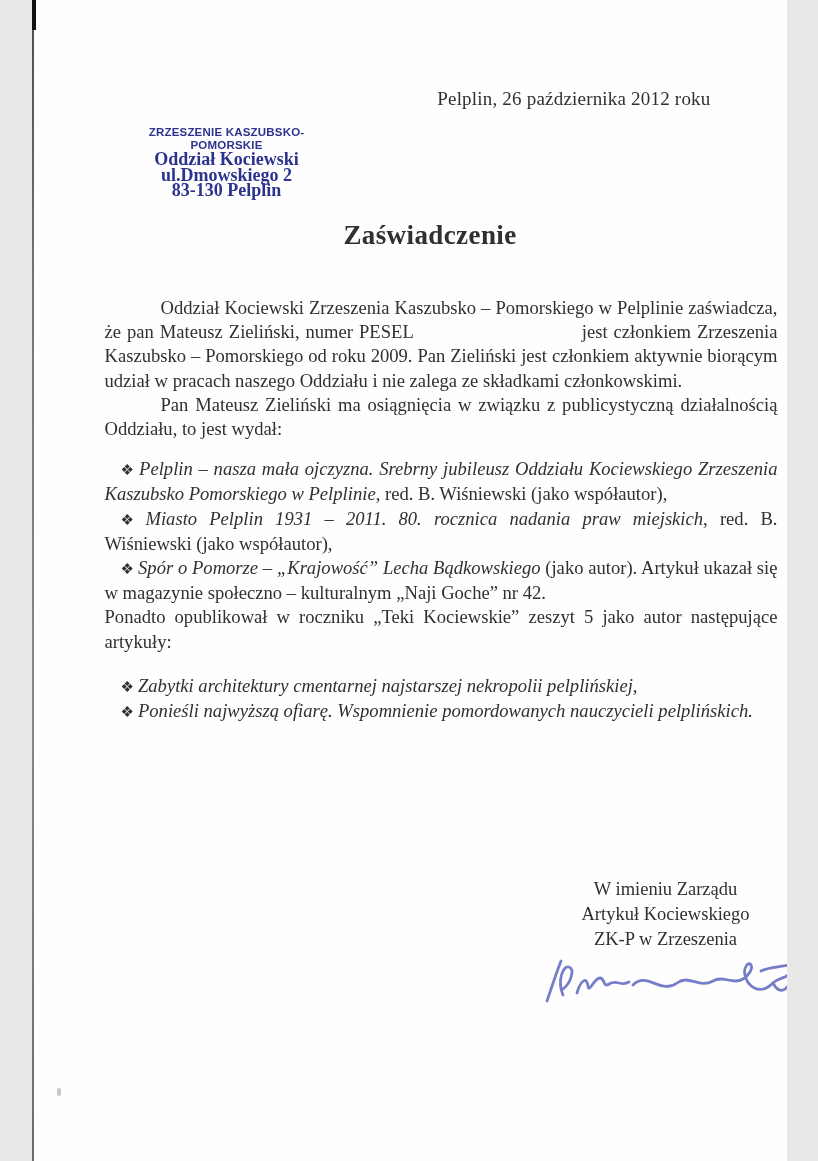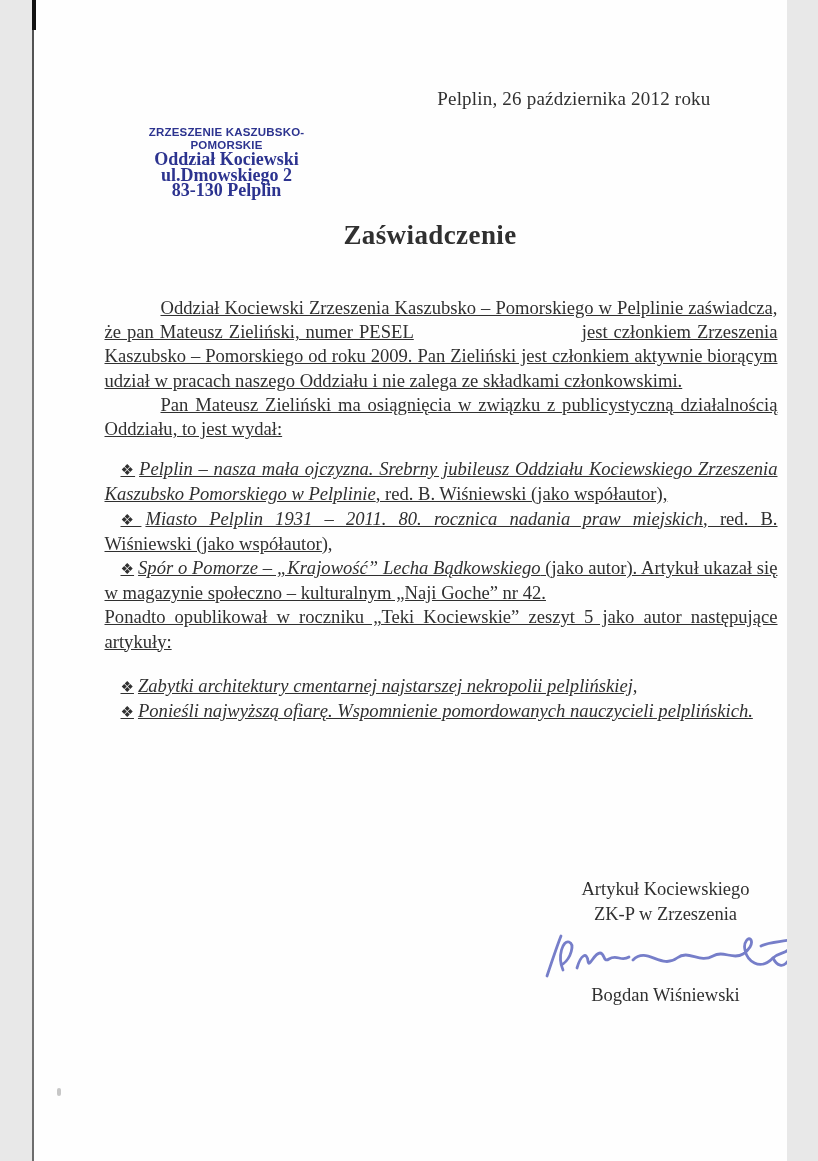--- a/index.html
+++ b/index.html
@@ -51,21 +51,21 @@
   .doc-title {
     position:absolute; top:220px; left:0; width:100%;
     text-align:center; text-indent:20px;
     font-size:27px; font-weight:bold; letter-spacing:.4px;margin-left:11px;
   }
   
   .body-text {
     position:absolute; top:296px; left:73px; width:673px;
     font-size:18.6px; line-height:24.2px; text-align:justify;
   }
-  .body-text p { margin:0;text-decoration:underline; }
+  .body-text p { margin:0; }
   .indent { text-indent:56px; }
   .pesel-gap { display:inline-block; width:168px; }
   .pub-list { margin-top:16px; }
   .pub-item, .art-item { text-indent:16px; margin:0; }
   .bullet { font-size:15px; padding-right:4px; }
   .it { font-style:italic; }
   .p-teki { margin-top:13px; }
   .art-list { margin-top:20px; }
   
   .closing {
@@ -113,26 +113,26 @@
 
     <p class="p-teki">Ponadto opublikował w roczniku „Teki Kociewskie” zeszyt 5 jako autor następujące artykuły:</p>
 
     <div class="art-list">
       <p class="art-item"><span class="bullet">❖</span><span class="it">Zabytki architektury cmentarnej najstarszej nekropolii pelplińskiej,</span></p>
       <p class="art-item"><span class="bullet">❖</span><span class="it">Ponieśli najwyższą ofiarę. Wspomnienie pomordowanych nauczycieli pelplińskich.</span></p>
     </div>
   </div>
 
   <div class="closing">
+    <div>W imieniu Zarządu</div>
     <div>Artykuł Kociewskiego</div>
     <div>ZK-P w Zrzeszenia</div>
     <svg class="sig-svg" width="258" height="52" viewBox="0 0 258 52" aria-hidden="true">
       <path d="M10 46 C14 34 20 16 24 6"></path>
       <path d="M26 40 C20 26 26 10 32 12 C38 14 34 28 26 34"></path>
       <path d="M40 38 C44 24 50 22 51 31 C52 39 57 23 63 23 C68 23 66 33 72 29 C80 24 84 32 92 27"></path>
       <path d="M96 30 C110 16 124 40 140 28 C152 19 162 34 176 26 C186 20 196 30 206 24 C212 20 216 14 214 10 C212 6 206 12 208 20 C210 30 222 42 236 28 C242 22 248 24 252 19"></path>
       <path d="M224 16 C232 12 244 12 252 10"></path>
       <path d="M236 28 C240 36 246 38 251 31"></path>
     </svg>
-    <div class="signer">Bogdan Wiśniewski</div>
   </div>
 
 </div>
 
 </body></html>

